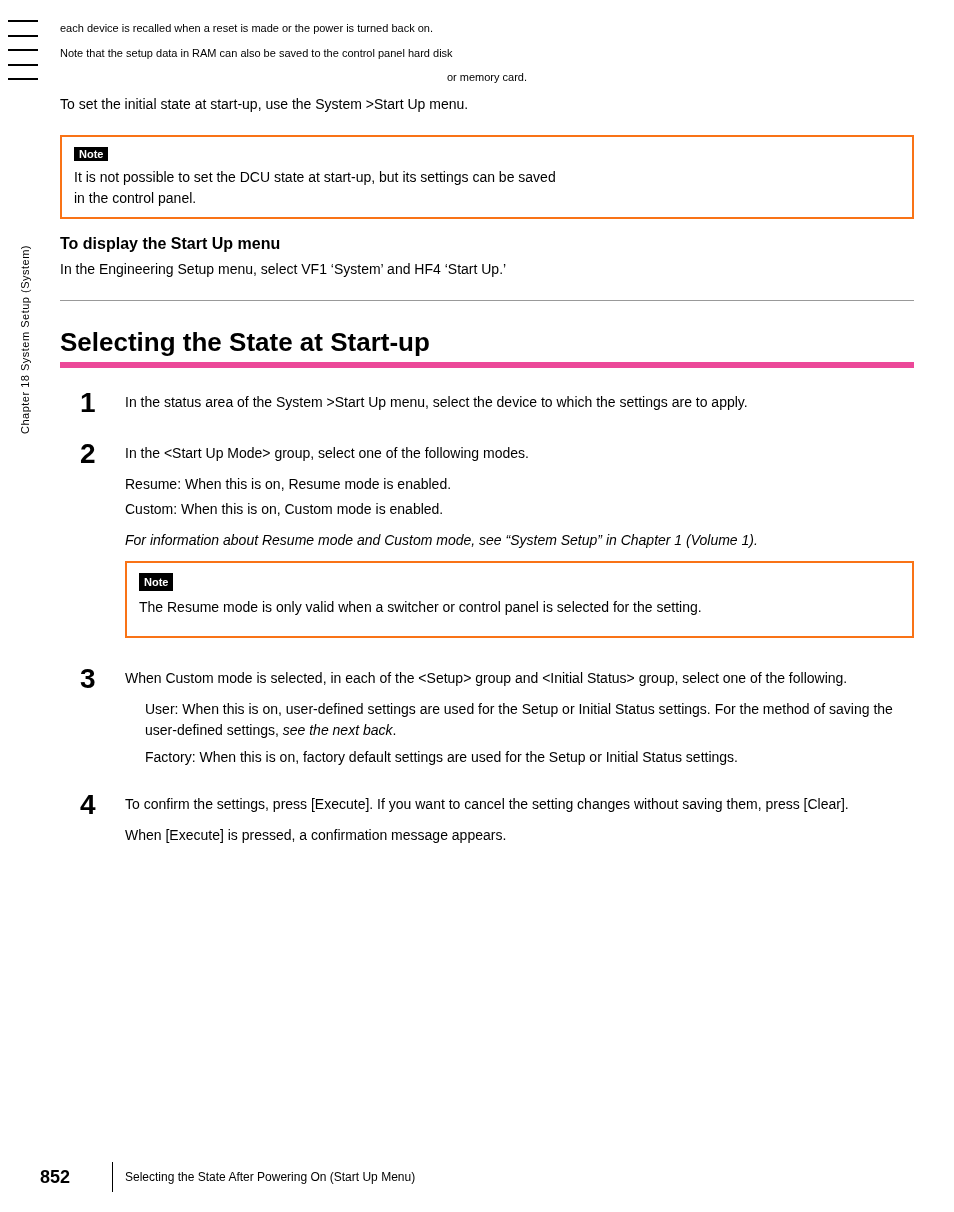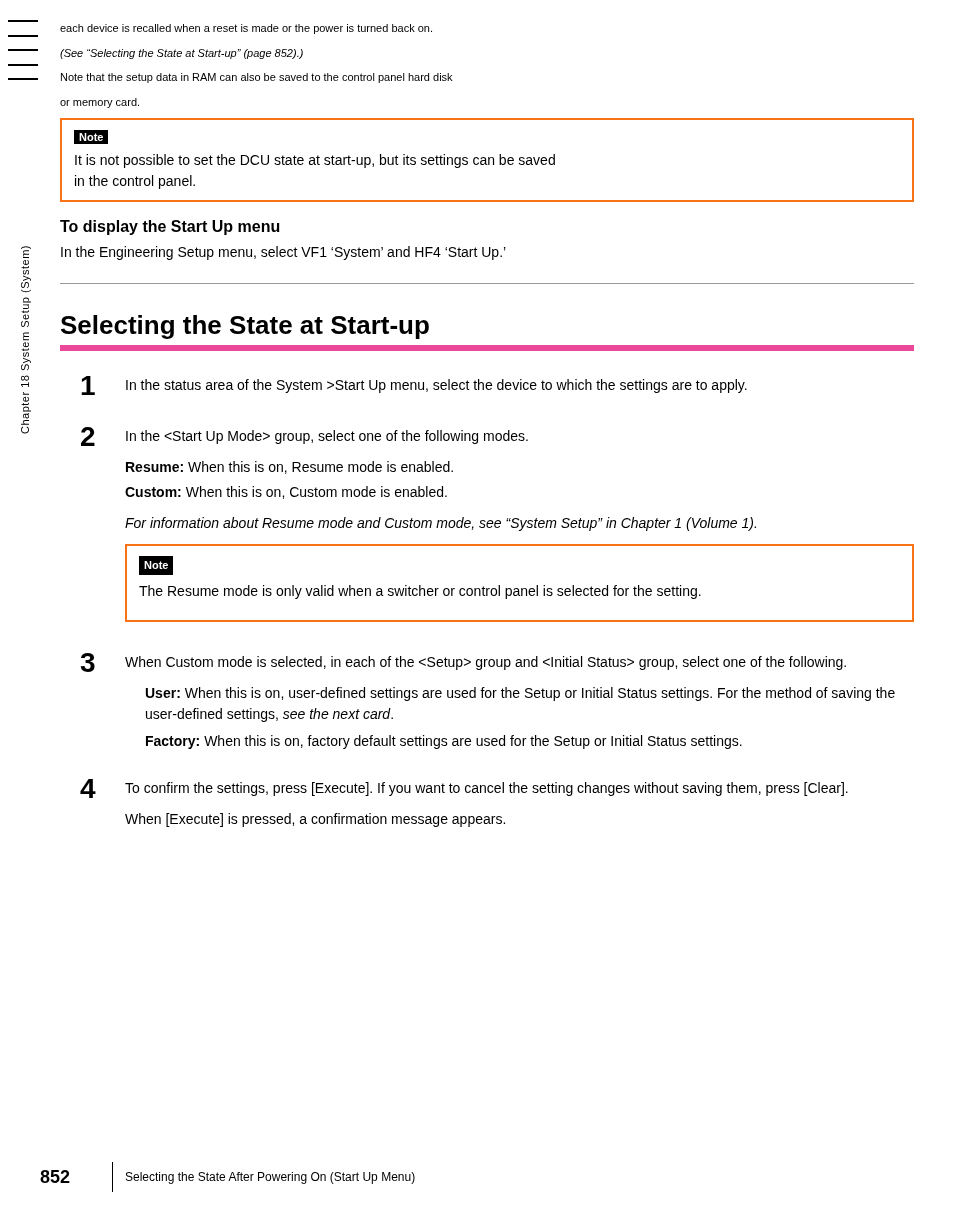--- a/index.html
+++ b/index.html
@@ -179,21 +179,21 @@
       flex: 1;
       font-size: 14px;
       line-height: 1.5;
     }
 
     .step-content p {
       margin-bottom: 10px;
     }
 
     .step-content .bold-term {
-      font-weight: bold;
+      font-weight: normal;
     }
 
     .step-content .italic-desc {
       font-style: italic;
     }
 
     .step-content .note-box {
       margin-top: 10px;
       margin-bottom: 10px;
     }
@@ -250,26 +250,26 @@
     </div>
     <div class="sidebar-text-container">
       <span class="sidebar-text">Chapter 18   System Setup (System)</span>
     </div>
   </div>
 
   <div class="main-content">
 
     <div class="top-section">
       <p class="intro-text">each device is recalled when a reset is made or the power is turned back on.</p>
-      <p class="intro-text italic-text">(See “Selecting the State at Start-up” (page 852).)</p>
       <p class="intro-text">
         <span>Note that the setup data in RAM can also be saved to the control panel hard disk</span>
       </p>
-      <p class="intro-text" style="">or memory card.</p>
-
+      <p class="intro-text" style="text-align:center;">or memory card.</p>
+
+      <p class="startup-note">To set the initial state at start-up, use the System &gt;Start Up menu.</p>
 
       <div class="note-box">
         <span class="note-label">Note</span>
         <p class="note-text">It is not possible to set the DCU state at start-up, but its settings can be saved<br>in the control panel.</p>
       </div>
 
       <p class="subheading">To display the Start Up menu</p>
       <p class="subheading-desc">In the Engineering Setup menu, select VF1 ‘System’ and HF4 ‘Start Up.’</p>
     </div>
 
@@ -305,21 +305,21 @@
           </div>
         </div>
       </div>
 
       <div class="step">
         <span class="step-number">3</span>
         <div class="step-content">
           <p>When Custom mode is selected, in each of the &lt;Setup&gt; group and &lt;Initial Status&gt; group, select one of the following.</p>
           <div class="indent-item">
             <span class="bold-term">User:</span>
-            <span> When this is on, user-defined settings are used for the Setup or Initial Status settings. For the method of saving the user-defined settings, </span><span class="italic-desc">see the next card</span><span>.</span>
+            <span> When this is on, user-defined settings are used for the Setup or Initial Status settings. For the method of saving the user-defined settings, </span><span class="italic-desc">see the next back</span><span>.</span>
           </div>
           <div class="indent-item">
             <span class="bold-term">Factory:</span>
             <span> When this is on, factory default settings are used for the Setup or Initial Status settings.</span>
           </div>
         </div>
       </div>
 
       <div class="step">
         <span class="step-number">4</span>

